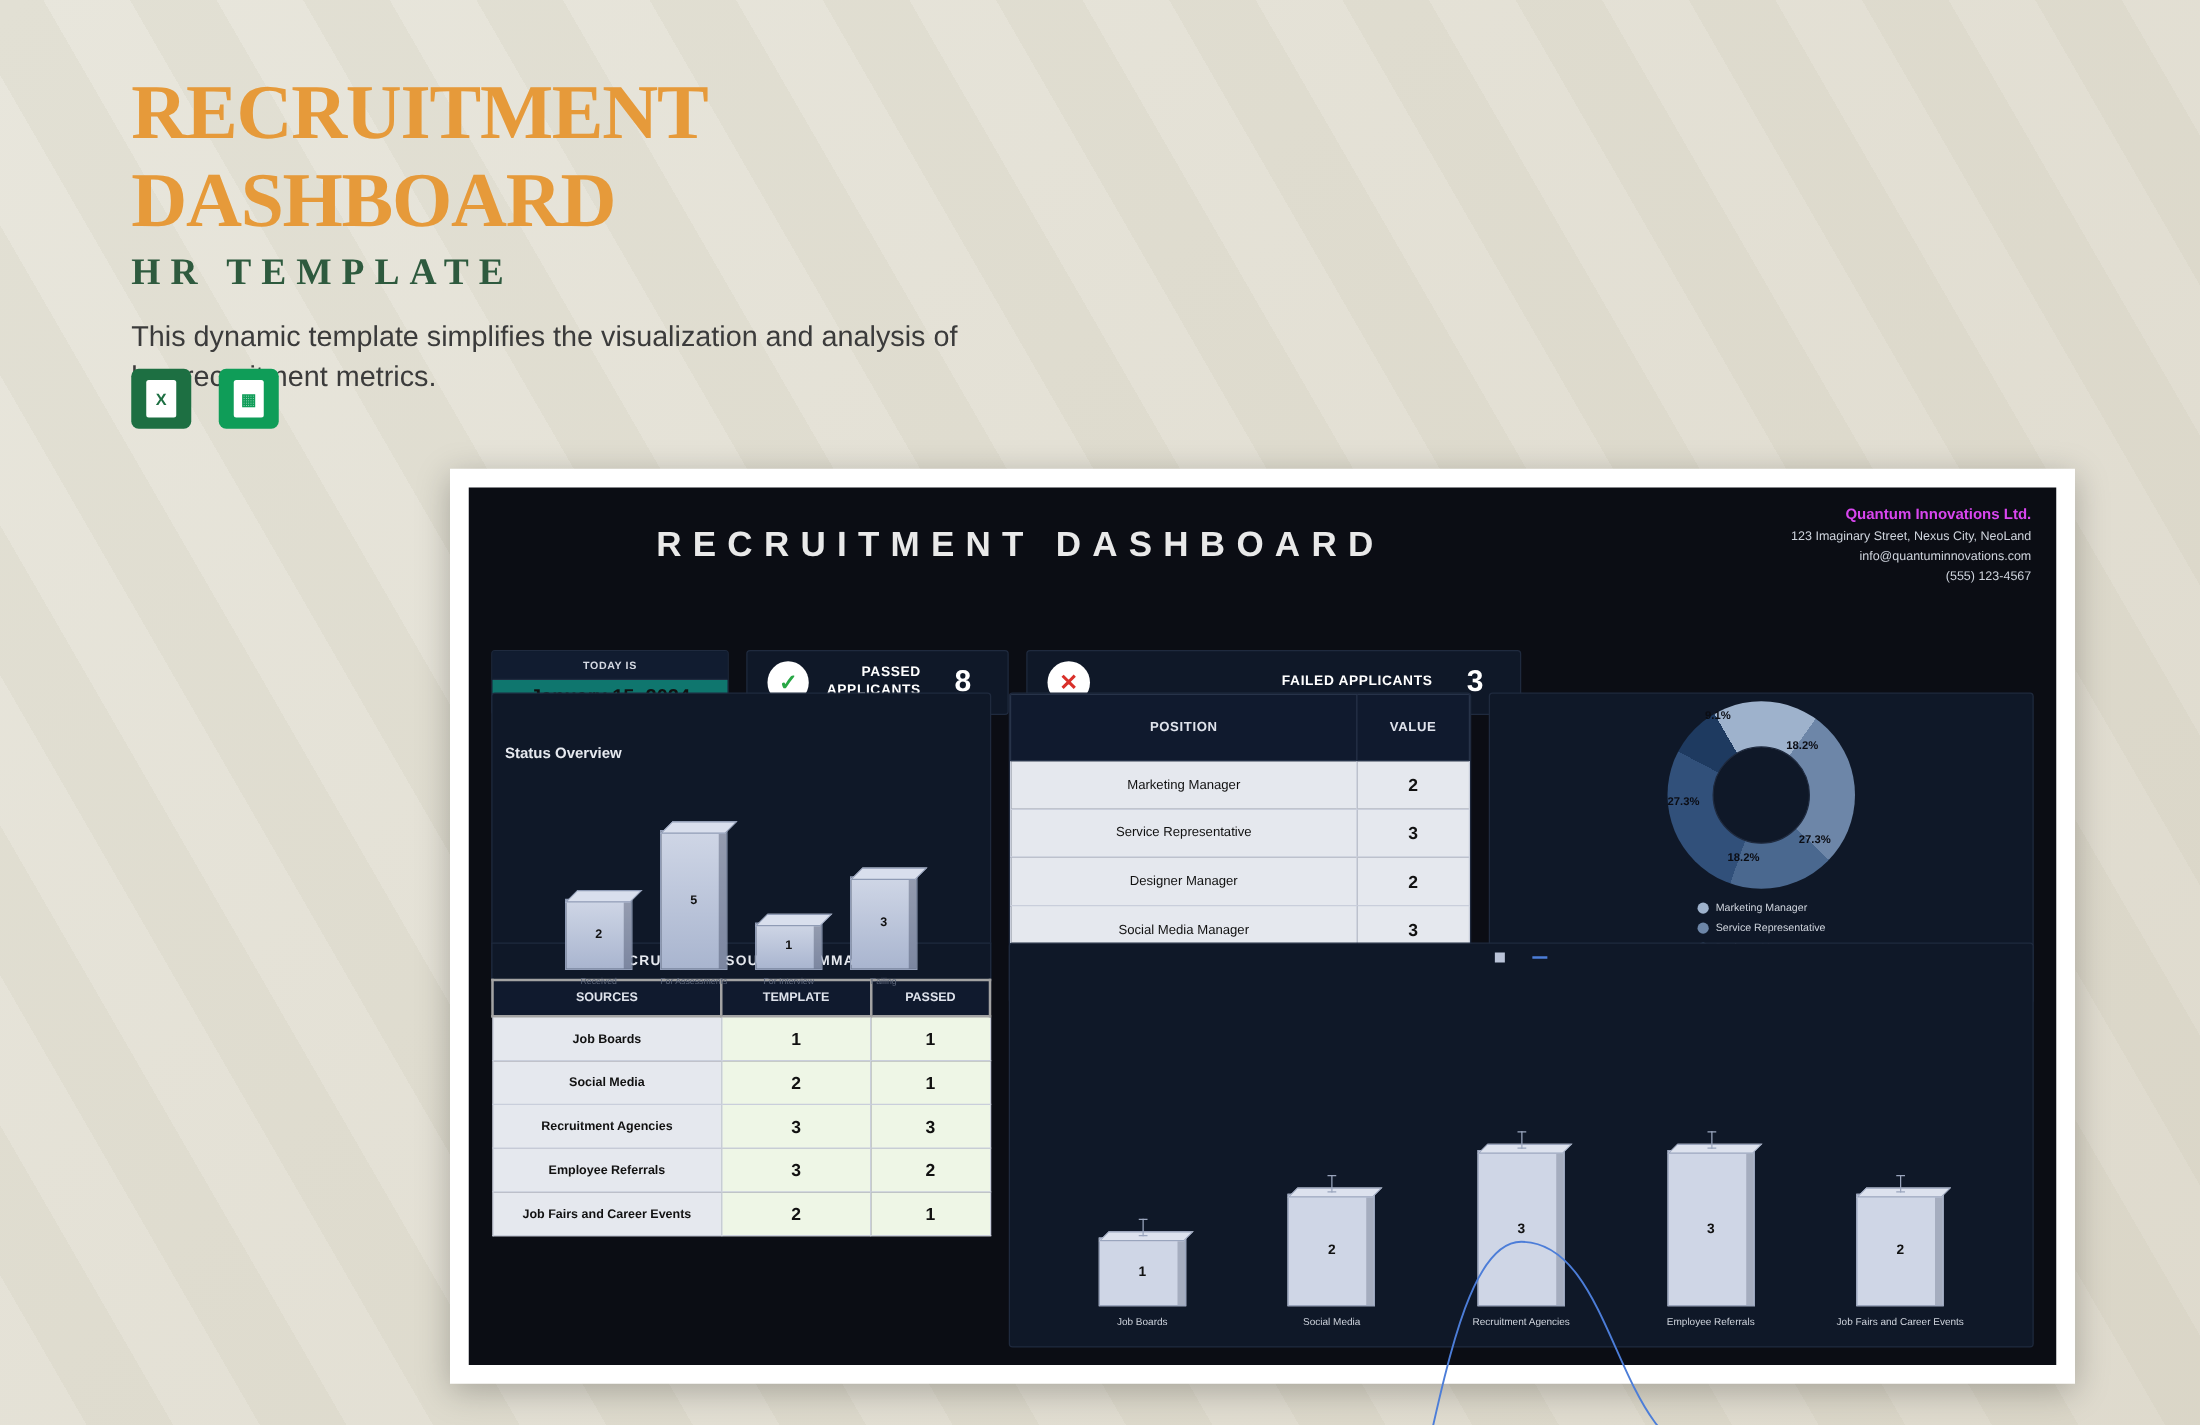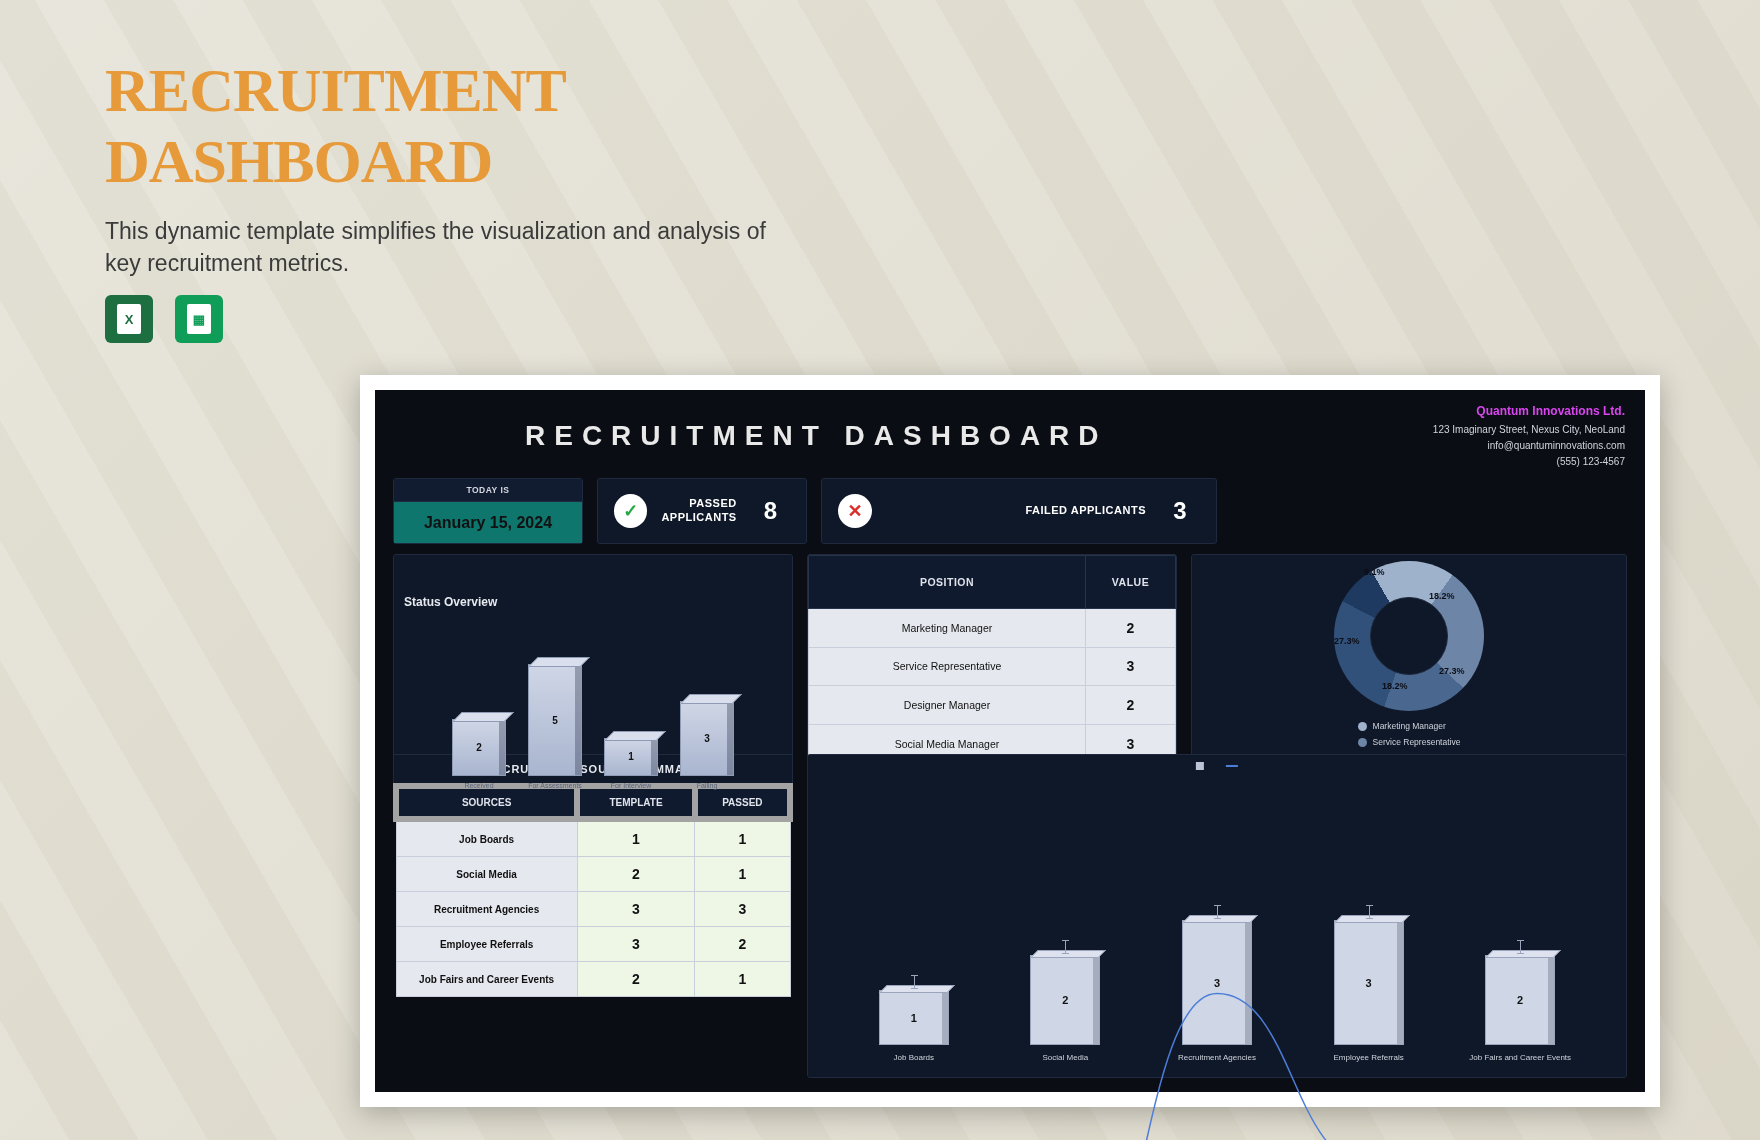--- a/index.html
+++ b/index.html
@@ -65,21 +65,21 @@
     font-size: 11px;
     color: #fff;
   }
   
   .db-head { display: flex; align-items: center; justify-content: space-between; padding: 4px 2px 0; }
   .db-title { font-size: 28px; font-weight: 800; letter-spacing: 9px; color: #e9e9e9; margin-left: 130px; }
   .company { text-align: right; font-size: 10px; line-height: 1.6; color: #cfd4dd; }
   .company .cname { font-weight: 700; color: #d946ef; font-size: 12px; }
 
   
-  .statrow { display: grid; grid-template-columns: 190px 210px 1fr 1fr; gap: 14px; }
+  .statrow { display: grid; grid-template-columns: 190px 210px 1fr 1fr; gap: 14px; margin-top: 42px; }
   .card { background: #0f1828; border: 1px solid #1f2a3e; border-radius: 3px; }
   .mini { display: flex; flex-direction: column; }
   .mini .lab { background: #111c30; text-align: center; font-size: 8.5px; font-weight: 700; letter-spacing: .5px; padding: 6px 0; color: #d5d9e2; border-bottom: 1px solid #1f2a3e; }
   .mini .val { flex: 1; background: #0f766e; color: #111; font-weight: 800; font-size: 16px; display: flex; align-items: center; justify-content: center; }
   .bigstat { display: flex; align-items: center; gap: 14px; padding: 8px 16px; }
   .badge { width: 34px; height: 34px; border-radius: 50%; background: #fff; display: flex; align-items: center; justify-content: center; font-size: 18px; font-weight: 900; }
   .badge.ok { color: #28a745; }
   .badge.bad { color: #d9302a; }
   .bigstat .bl { flex: 1; text-align: right; font-size: 11px; font-weight: 800; letter-spacing: .5px; line-height: 1.25; }
   .bigstat .bv { font-size: 24px; font-weight: 800; width: 40px; text-align: center; }
@@ -108,21 +108,21 @@
   .donut .pct { position: absolute; color: #0b0d14; font-size: 9px; font-weight: 700; }
   .legend { font-size: 8.5px; color: #cfd4dd; display: flex; flex-direction: column; gap: 6px; }
   .legend .li { display: flex; gap: 6px; align-items: flex-start; line-height: 1.2; }
   .legend .sw { width: 9px; height: 9px; border-radius: 50%; flex-shrink: 0; margin-top: 1px; }
 
   
   .botrow { display: grid; grid-template-columns: 400px 1fr; gap: 14px; }
   .src-panel { display: flex; flex-direction: column; }
   .src-title { text-align: center; font-weight: 800; letter-spacing: 1px; font-size: 11px; color: #e6e9ef; background: #0f1828; padding: 8px 0; border: 1px solid #1f2a3e; border-bottom: none; }
   .src-table { width: 100%; border-collapse: collapse; font-size: 10px; }
-  .src-table th { background: #101a2e; color: #dfe3ec; padding: 8px 4px; border: 6px solid #a3a3a3; font-weight: 800; }
+  .src-table th { background: #101a2e; color: #dfe3ec; padding: 8px 4px; border: 2px solid #a3a3a3; font-weight: 800; }
   .src-table td { padding: 9px 4px; text-align: center; border: 1px solid #c9cedb; }
   .src-table td.srcname { background: #e5e8ee; color: #111; font-weight: 700; width: 46%; }
   .src-table td.num { background: #eef6e6; color: #111; font-weight: 800; font-size: 14px; }
   
   .combo { position: relative; padding: 6px 18px 22px; }
   .combo .legend-mini { position:absolute; top:6px; left:50%; transform:translateX(-50%); display:flex; gap:10px; font-size:8px; color:#cfd4dd; align-items:center;}
   .combo .legend-mini .sq{width:8px;height:8px;background:#bac3d8;display:inline-block;}
   .combo .legend-mini .ln{width:12px;height:2px;background:#4c7dd8;display:inline-block;}
   .cbars { position: absolute; left: 30px; right: 30px; bottom: 32px; top: 30px; display: flex; align-items: flex-end; justify-content: space-around; }
   .cbar { width: 70px; background: #cfd6e6; border: 1px solid #9aa5bd; position: relative; box-shadow: inset -6px 0 0 rgba(40,50,75,.25); display:flex; align-items:center; justify-content:center;}
@@ -132,20 +132,21 @@
   .cbar .err::before{top:0;} .cbar .err::after{bottom:0;}
   .cbar .v{color:#111;font-size:11px;font-weight:700;}
   .cbar .cat{position:absolute;bottom:-18px;left:50%;transform:translateX(-50%);white-space:nowrap;font-size:8px;color:#cfd4dd;}
   .line-svg{position:absolute;left:30px;right:30px;bottom:32px;top:30px;pointer-events:none;}
 </style>
 </head>
 <body>
 
 <div class="page-header">
   <h1 class="page-title">RECRUITMENT DASHBOARD</h1>
+  <div class="page-sub">HR TEMPLATE</div>
   <p class="page-desc">This dynamic template simplifies the visualization and analysis of key recruitment metrics.</p>
 </div>
 
 <div class="icons-row">
   <div class="file-icon icon-excel">
       <div class="inner">X</div>
     </div>
   <div class="file-icon icon-sheets">
       <div class="inner">▦</div>
     </div>

